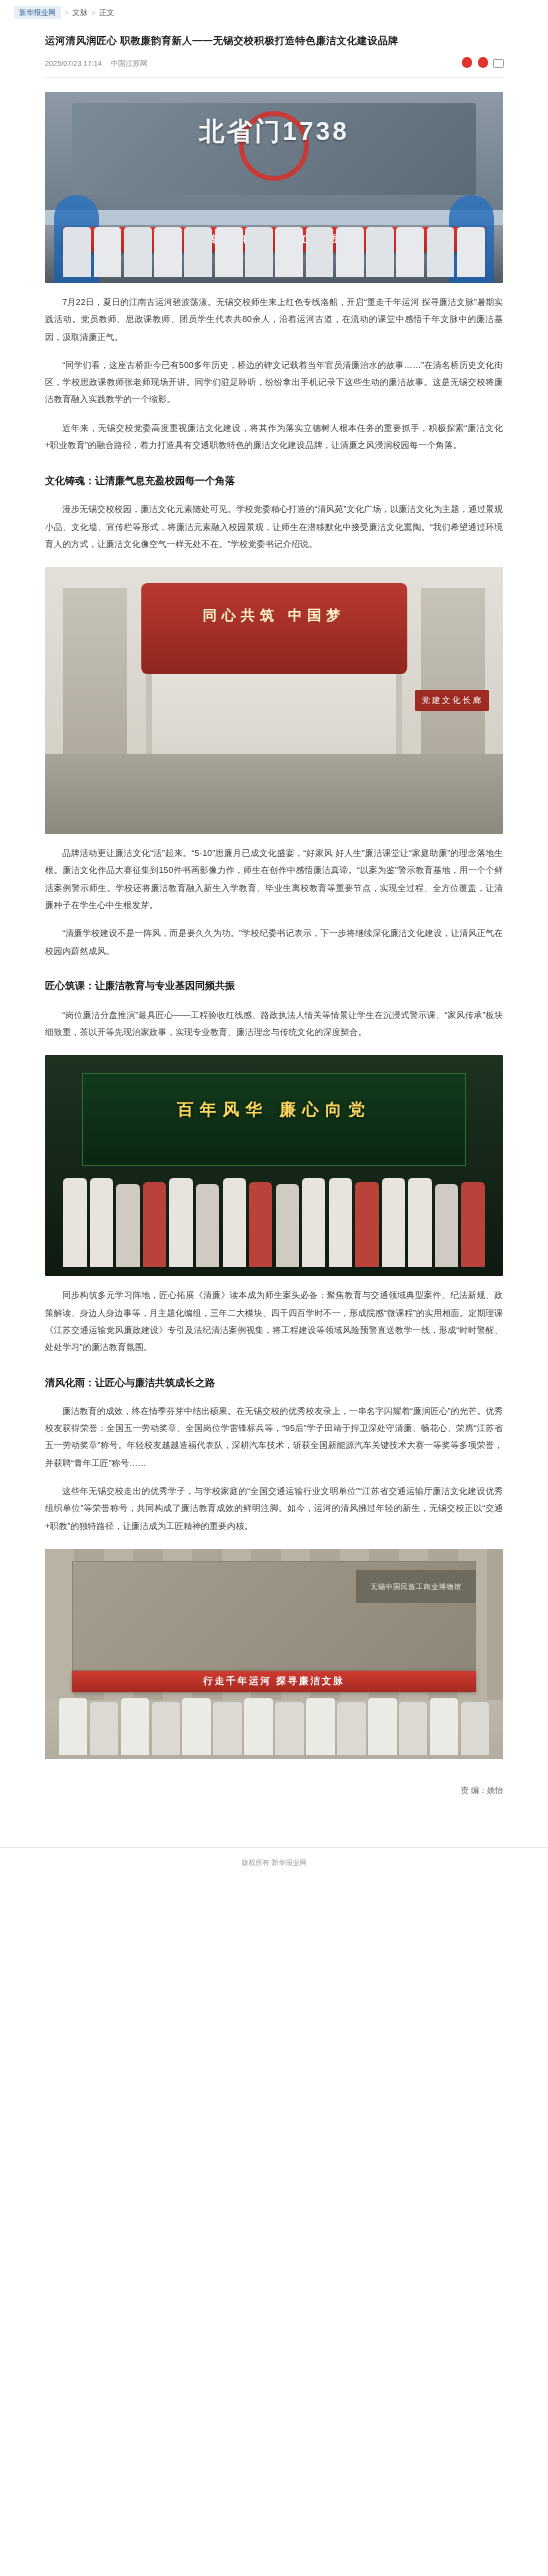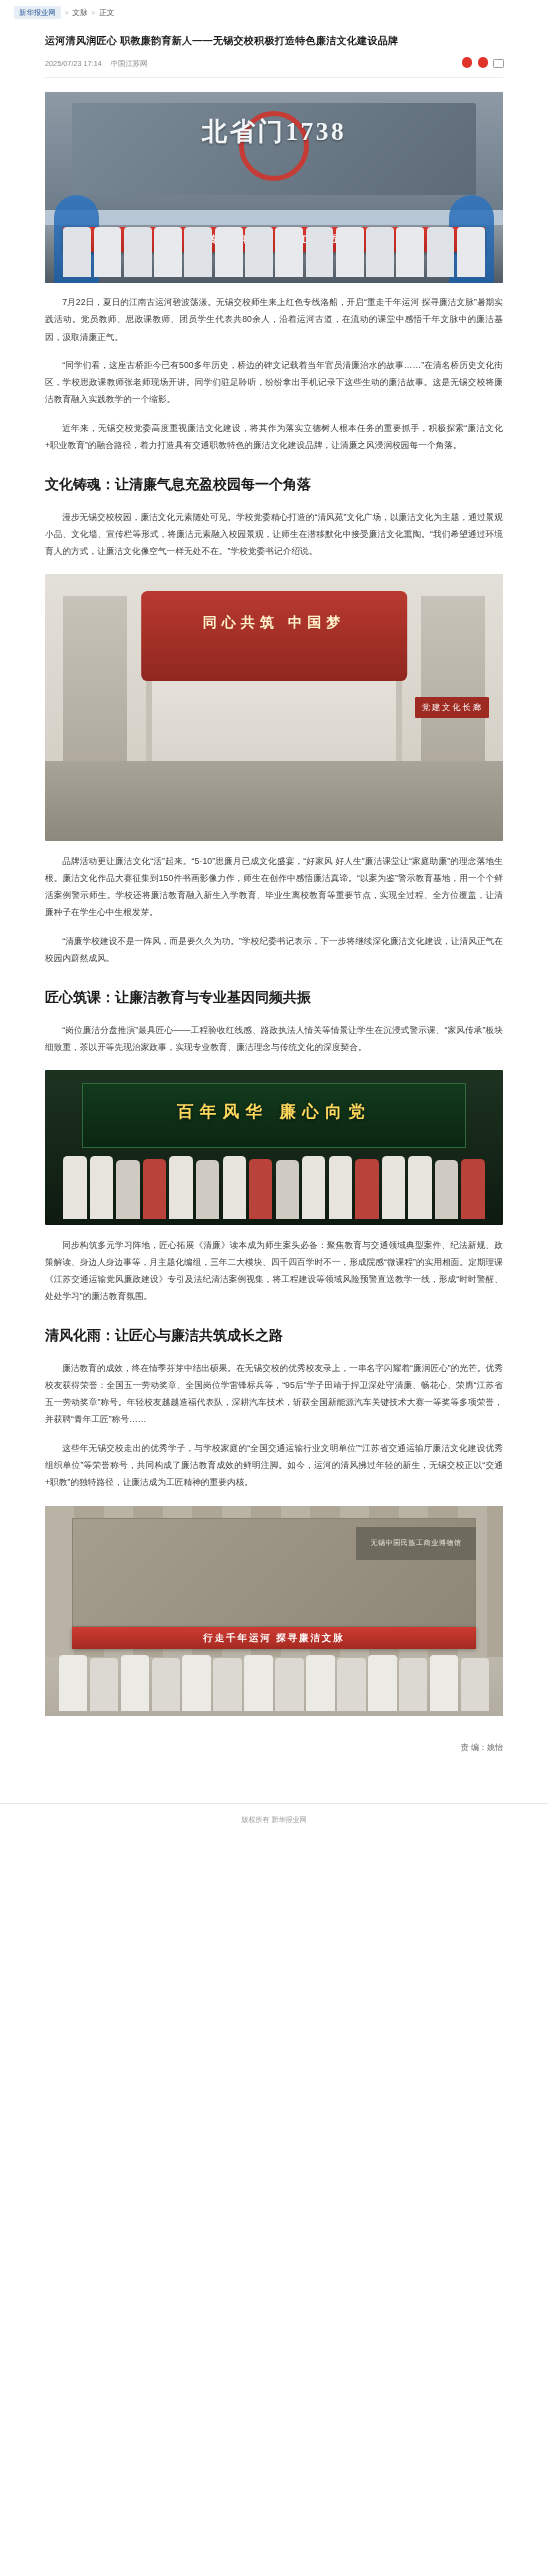--- a/index.html
+++ b/index.html
@@ -87,21 +87,21 @@
   p.para {
     font-size: 8.6px;
     line-height: 2.0;
     color: #3b3b3b;
     margin: 11.4px 0 0 0;
     text-align: justify;
     text-indent: 2em;
     letter-spacing: 0.1px;
   }
   h2.sub {
-    font-size: 14px;
+    font-size: 10px;
     font-weight: bold;
     color: #1a1a1a;
     margin: 16.5px 0 0 0;
     line-height: 1.9;
   }
 
   
   .figure {
     margin: 14px 0 3.8px 0;
     width: 100%;
@@ -110,21 +110,21 @@
     border-radius: 1.3px;
   }
   .fig-img {
     width: 100%;
     display: block;
     position: relative;
     overflow: hidden;
   }
 
   
-  .photo1 { height: 191px; background: linear-gradient(#cfd8e0 0%, #b9c6d2 40%, #9fb0bf 100%); font-family: Liberation Serif, serif; }
+  .photo1 { height: 191px; background: linear-gradient(#cfd8e0 0%, #b9c6d2 40%, #9fb0bf 100%); }
   .p1-sky { position:absolute; inset:0; background: linear-gradient(#c9d6e2, #aebecd); }
   .p1-building {
     position:absolute; left:0; top:0; width:100%; height:62%;
     background: linear-gradient(#8d9aa6, #6f7d8a);
   }
   .p1-wall {
     position:absolute; left:6%; top:6%; width:88%; height:48%;
     background: linear-gradient(135deg,#7b8a97,#5d6b78);
     border-radius: 2.5px;
   }
@@ -187,21 +187,21 @@
     padding:5.1px 6.4px; border-radius:1.3px; writing-mode:horizontal-tb;
   }
   .p2-col-l, .p2-col-r {
     position:absolute; top:8%; width:14%; height:80%;
     background:linear-gradient(#c8c3b8,#a8a297);
   }
   .p2-col-l { left:4%; }
   .p2-col-r { right:4%; }
 
   
-  .photo3 { height: 155px; background: #7dd3fc; }
+  .photo3 { height: 221px; background: #7dd3fc; }
   .p3-bg { position:absolute; inset:0; background: linear-gradient(#1d3320,#0e1a10); }
   .p3-screen {
     position:absolute; left:8%; top:8%; width:84%; height:42%;
     background: linear-gradient(#123a1c,#0b2612);
     border:1.3px solid #2f6b38;
   }
   .p3-screen-text {
     position:absolute; left:0; top:28%; width:100%;
     text-align:center; color:#ffd95e; font-size:16.5px; font-weight:bold; letter-spacing:6.4px;
     text-shadow: 0 1.3px 3.8px rgba(0,0,0,.6);

